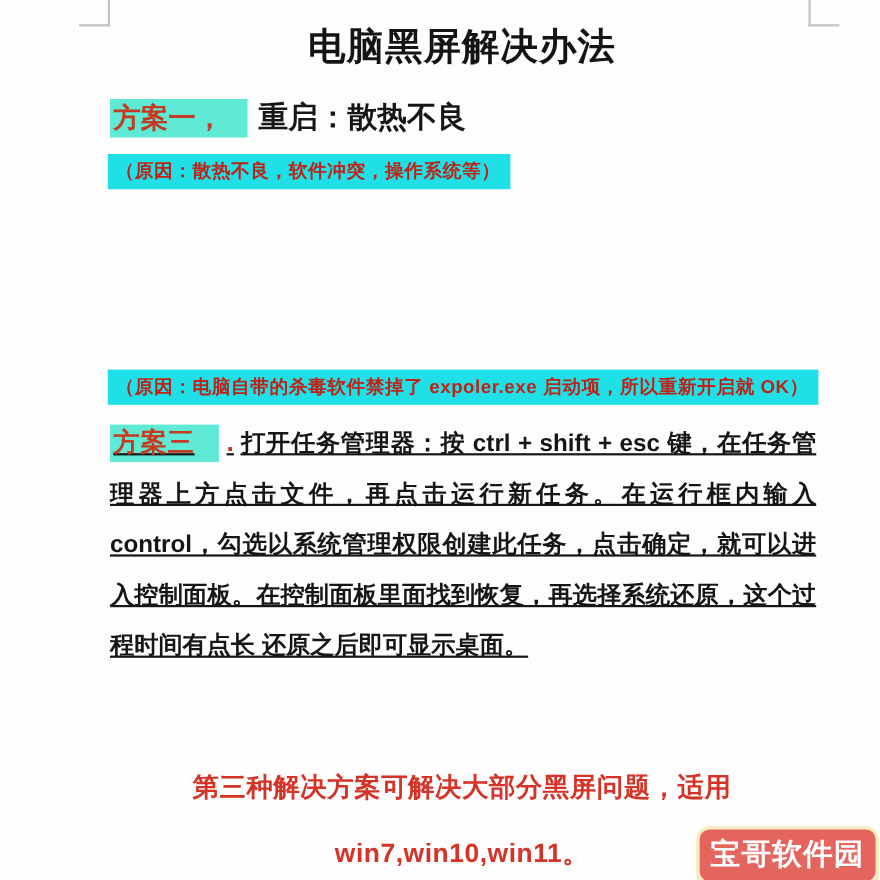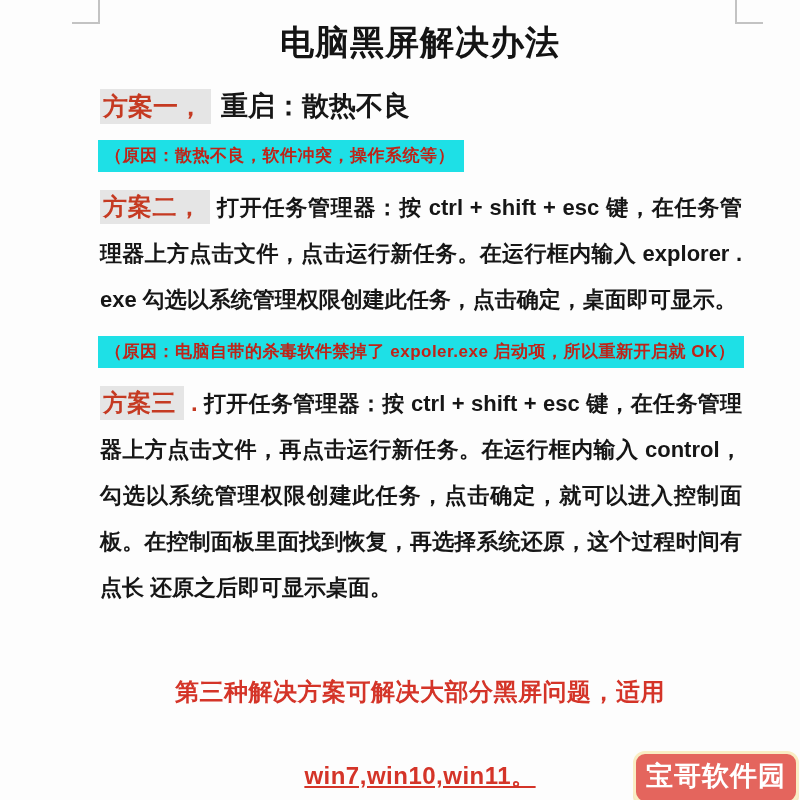--- a/index.html
+++ b/index.html
@@ -47,24 +47,24 @@
   .plan-line {
     position: absolute;
     left: 100px;
     top: 88px;
     margin: 0;
     font-size: 27px;
     color: #161616;
     white-space: nowrap;
   }
   .hl-label {
-    background: #e5e5e5;
+    background: #5eead4;
     color: #c53a22;
     font-size: 25px;
-    padding: 3px 8px 4px 3px;
+    padding: 3px 22px 4px 3px;
   }
   .plan-line .hl-label { margin-right: 10px; }
   .reason {
     position: absolute;
     left: 98px;
     margin: 0;
     background: #1ee0e6;
     color: #bf2318;
     font-size: 17px;
     padding: 4px 9px 5px 7px;
@@ -78,39 +78,39 @@
     position: absolute;
     left: 100px;
     width: 642px;
     margin: 0;
     font-size: 22px;
     line-height: 46px;
     color: #161616;
     text-align: justify;
   }
   .p2 { top: 184px; }
-  .p3 { top: 380px; }
+  .p3 { top: 380px; text-decoration: underline; }
   .para .hl-label { font-size: 24px; margin-right: 7px; }
   .label-suffix {
     color: #c53a22;
     font-size: 24px;
     margin-right: 6px;
   }
   .footer-line {
     position: absolute;
     left: 100px;
     width: 640px;
     margin: 0;
     text-align: center;
     color: #d43428;
     font-size: 24px;
     letter-spacing: 0.5px;
   }
-  .f1 { top: 676px; }
-  .f2 { top: 760px; text-decoration: underline; }
+  .f1 { top: 700px; }
+  .f2 { top: 760px; }
   .watermark {
     position: absolute;
     right: 1px;
     top: 751px;
     background: #e4655d;
     color: #ffffff;
     font-size: 27px;
     letter-spacing: 1px;
     padding: 4px 10px 7px 10px;
     border: 3px solid #f9edc4;
@@ -125,21 +125,20 @@
 
   <div class="corner corner-tl"></div>
   <div class="corner corner-tr"></div>
 
   <h1 class="title">电脑黑屏解决办法</h1>
 
   <p class="plan-line"><span class="hl-label">方案一，</span><span>重启：散热不良</span></p>
 
   <p class="reason r1">（原因：散热不良，软件冲突，操作系统等）</p>
 
-  <p class="para p2"><span class="hl-label">方案二，</span><span>打开任务管理器：按 ctrl + shift + esc 键，在任务管理器上方点击文件，点击运行新任务。在运行框内输入 explorer . exe 勾选以系统管理权限创建此任务，点击确定，桌面即可显示。</span></p>
 
   <p class="reason r2">（原因：电脑自带的杀毒软件禁掉了 expoler.exe 启动项，所以重新开启就 OK）</p>
 
   <p class="para p3"><span class="hl-label">方案三</span><span class="label-suffix">.</span><span>打开任务管理器：按 ctrl + shift + esc 键，在任务管理器上方点击文件，再点击运行新任务。在运行框内输入 control，勾选以系统管理权限创建此任务，点击确定，就可以进入控制面板。在控制面板里面找到恢复，再选择系统还原，这个过程时间有点长 还原之后即可显示桌面。</span></p>
 
 
   <p class="footer-line f1">第三种解决方案可解决大部分黑屏问题，适用</p>
   <p class="footer-line f2">win7,win10,win11。</p>
 
   <div class="watermark">宝哥软件园</div>

